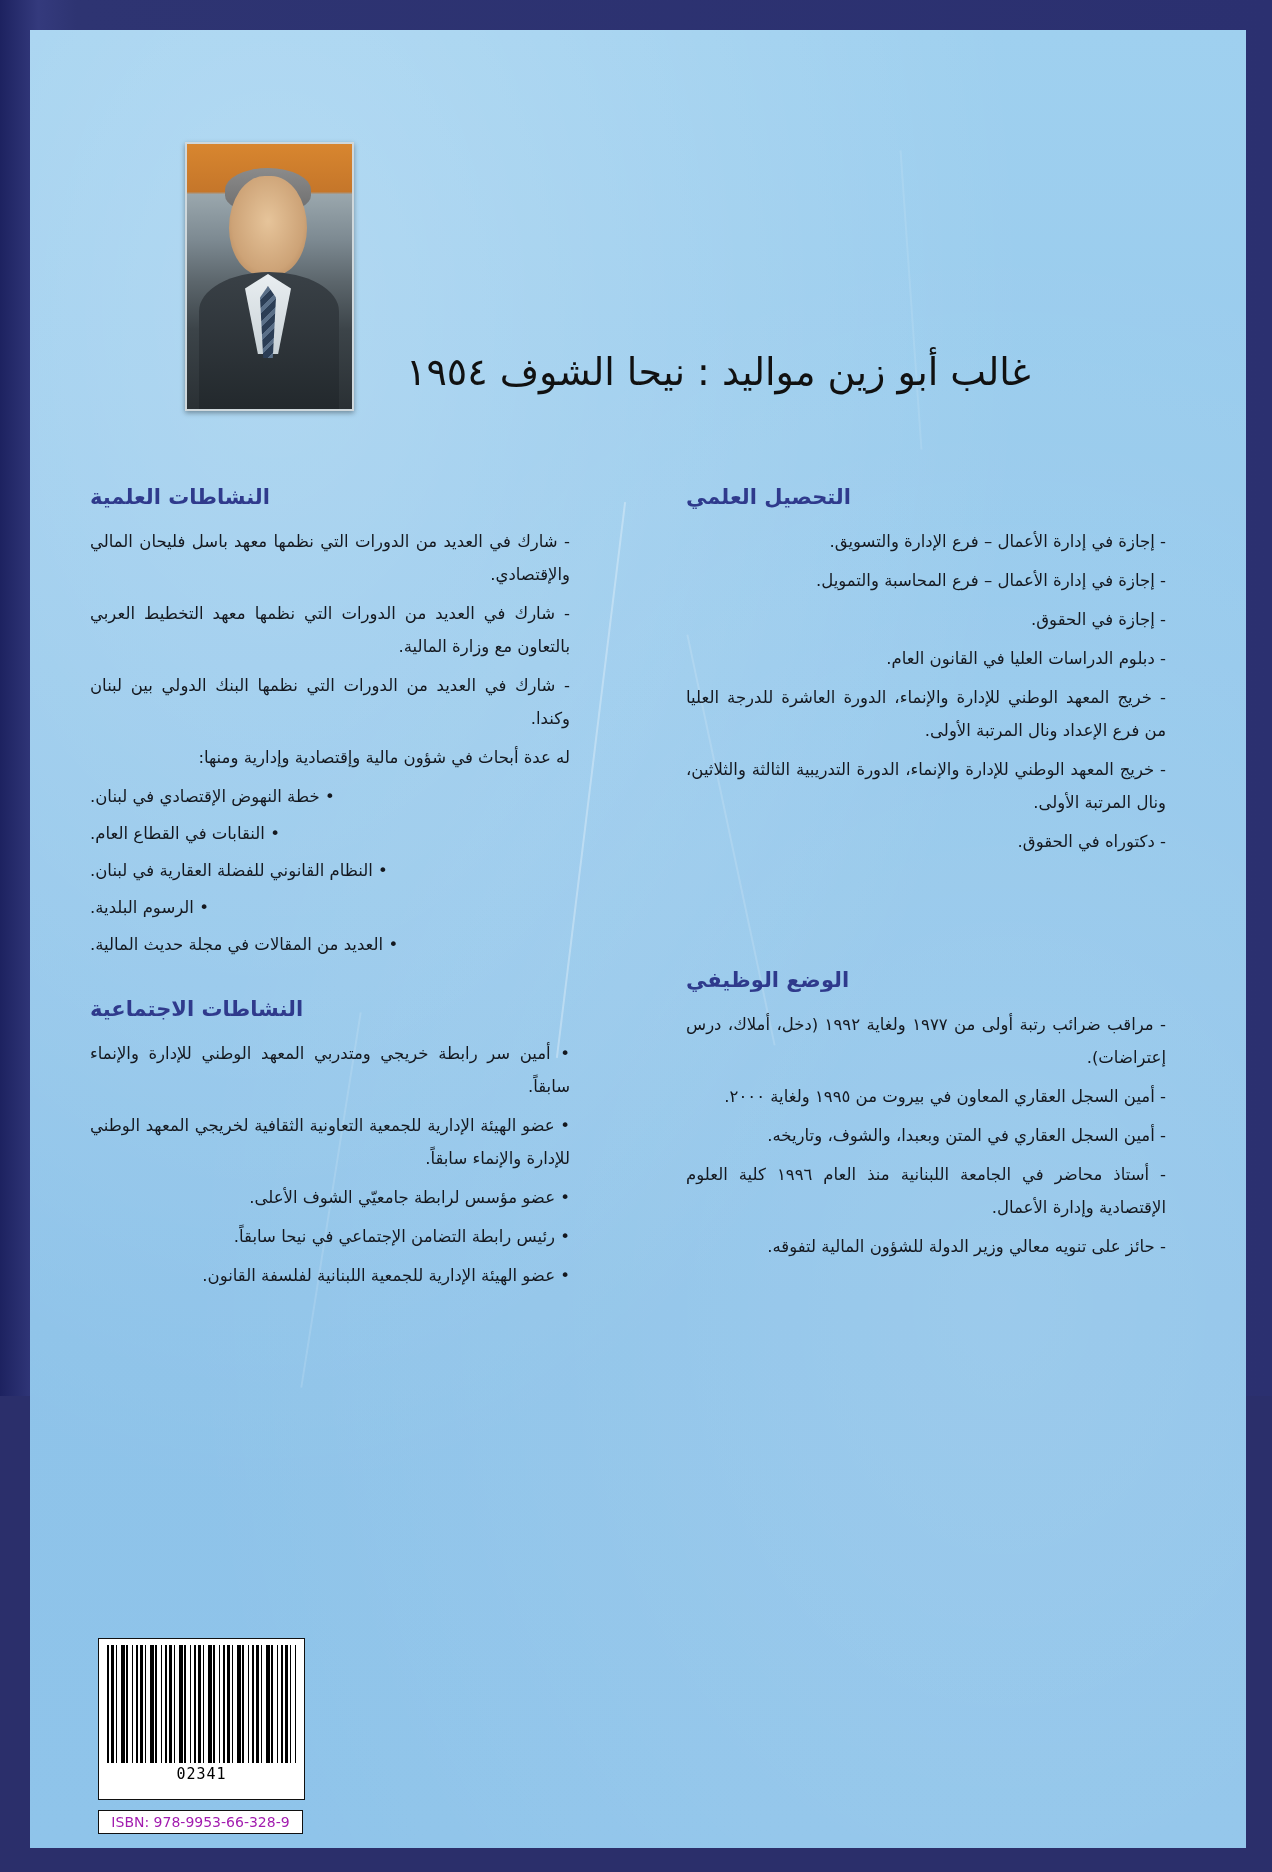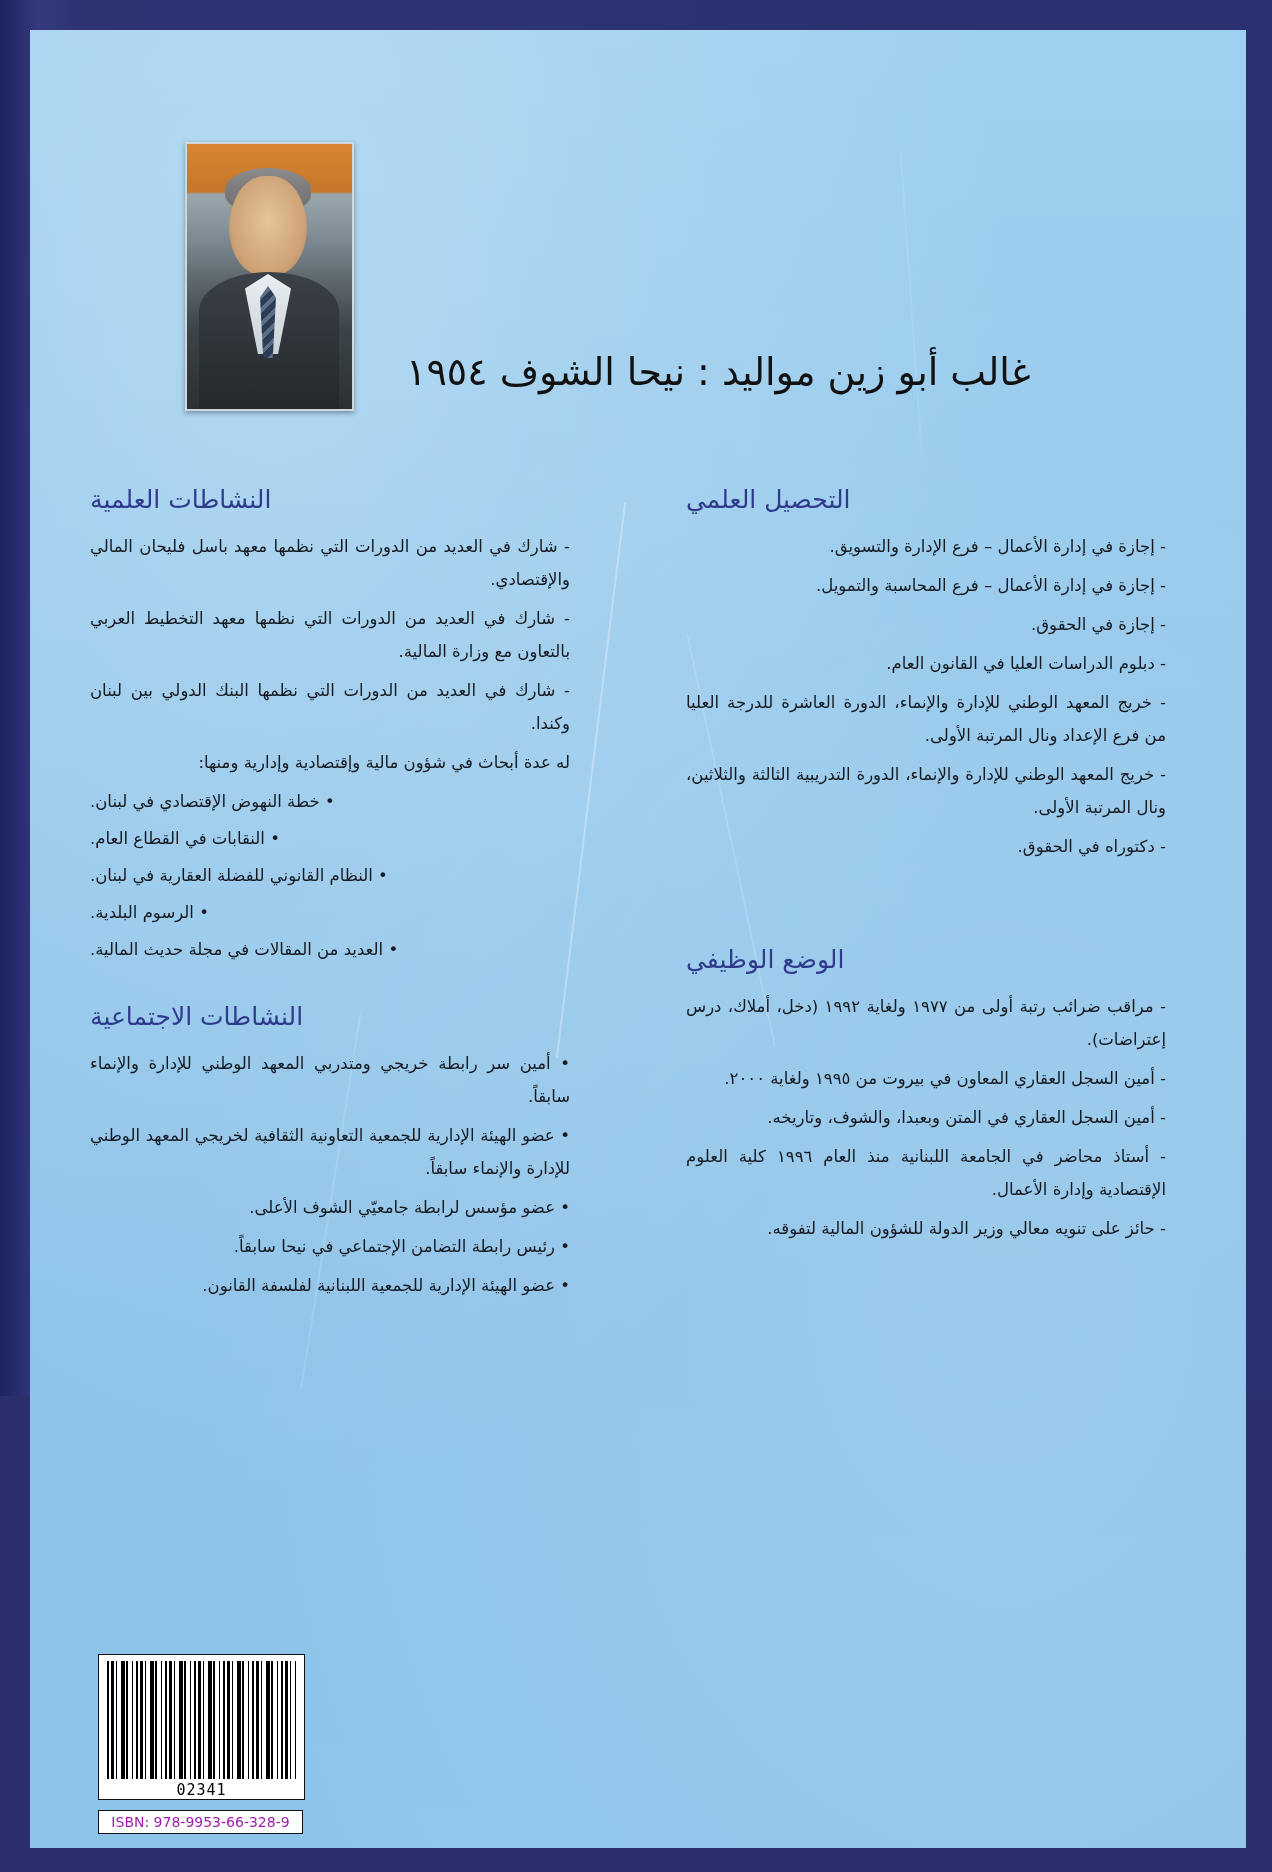--- a/index.html
+++ b/index.html
@@ -125,26 +125,26 @@
     direction: rtl;
   }
   .col {
     width: 480px;
   }
   .col-left { width: 480px; }
 
   .section { margin-bottom: 30px; }
 
   .section-heading {
-    font-size: 25px;
+    font-size: 21px;
     color: #2f3a8c;
     text-align: left;
     direction: rtl;
     margin-bottom: 16px;
-    font-weight: 400;
+    font-weight: 700;
   }
   .col-left .section-heading { text-align: left; }
 
   .entry {
     font-size: 16.5px;
     line-height: 2.0;
     color: #14181f;
     text-align: justify;
     direction: rtl;
     margin-bottom: 6px;
@@ -184,21 +184,21 @@
     background: repeating-linear-gradient(90deg,
       #000 0 2px, #fff 2px 4px, #000 4px 7px, #fff 7px 9px,
       #000 9px 10px, #fff 10px 14px, #000 14px 18px, #fff 18px 19px,
       #000 19px 21px, #fff 21px 25px, #000 25px 26px, #fff 26px 29px);
   }
   .barcode-number {
     text-align: center;
     font-family: "DejaVu Sans Mono", monospace;
     font-size: 15px;
     letter-spacing: 1px;
-    padding-bottom: 0;
+    padding-bottom: 16px;
     color: #000;
   }
   .isbn-box {
     position: absolute;
     left: 68px;
     bottom: 14px;
     width: 205px;
     background: #fff;
     border: 1px solid #111;
     text-align: center;
@@ -239,21 +239,21 @@
           <div class="section-heading">التحصيل العلمي</div>
           <div class="entry">- إجازة في إدارة الأعمال – فرع الإدارة والتسويق.</div>
           <div class="entry">- إجازة في إدارة الأعمال – فرع المحاسبة والتمويل.</div>
           <div class="entry">- إجازة في الحقوق.</div>
           <div class="entry">- دبلوم الدراسات العليا في القانون العام.</div>
           <div class="entry">- خريج المعهد الوطني للإدارة والإنماء، الدورة العاشرة للدرجة العليا من فرع الإعداد ونال المرتبة الأولى.</div>
           <div class="entry">- خريج المعهد الوطني للإدارة والإنماء، الدورة التدريبية الثالثة والثلاثين، ونال المرتبة الأولى.</div>
           <div class="entry">- دكتوراه في الحقوق.</div>
         </div>
 
-        <div class="section" style="margin-top:82px;">
+        <div class="section" style="margin-top:110px;">
           <div class="section-heading">الوضع الوظيفي</div>
           <div class="entry">- مراقب ضرائب رتبة أولى من ١٩٧٧ ولغاية ١٩٩٢ (دخل، أملاك، درس إعتراضات).</div>
           <div class="entry">- أمين السجل العقاري المعاون في بيروت من ١٩٩٥ ولغاية ٢٠٠٠.</div>
           <div class="entry">- أمين السجل العقاري في المتن وبعبدا، والشوف، وتاريخه.</div>
           <div class="entry">- أستاذ محاضر في الجامعة اللبنانية منذ العام ١٩٩٦ كلية العلوم الإقتصادية وإدارة الأعمال.</div>
           <div class="entry">- حائز على تنويه معالي وزير الدولة للشؤون المالية لتفوقه.</div>
         </div>
 
       </div>
 

